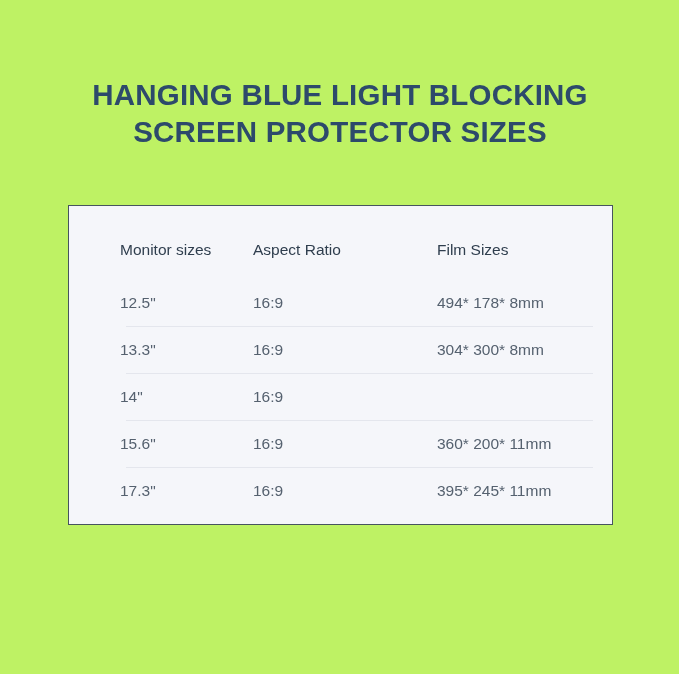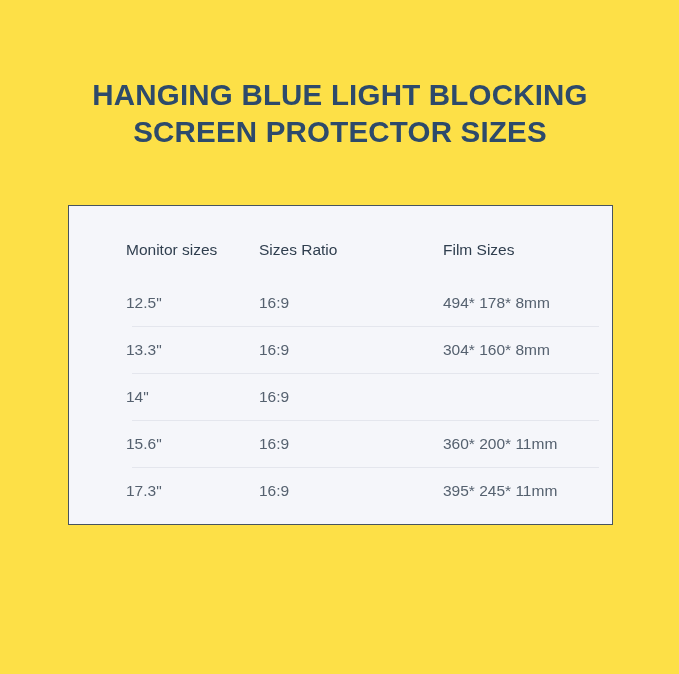--- a/index.html
+++ b/index.html
@@ -10,21 +10,21 @@
     width: 679px;
     height: 674px;
     background: #f5f6fa;
     font-family: "Liberation Sans", sans-serif;
     overflow: hidden;
   }
   .page {
     position: relative;
     width: 679px;
     height: 674px;
-    background: #fde047;
+    background: #bef264;
   }
 
   
   .title-block {
     position: absolute;
     left: 83px;
     top: 76px;
     width: 514px;
     text-align: center;
   }
@@ -43,21 +43,21 @@
     left: 68px;
     top: 205px;
     width: 545px;
     height: 320px;
     border: 1px solid #47545e;
     box-sizing: border-box;
     background: #f5f6fa;
   }
   .table-inner {
     position: absolute;
-    left: 12px;
+    left: 6px;
     top: 0;
     width: 100%;
     height: 100%;
   }
 
   .row {
     position: absolute;
     left: 0;
     width: 100%;
     height: 47px;
@@ -110,36 +110,36 @@
   <div class="title-block">
     <div class="title-line">HANGING BLUE LIGHT BLOCKING</div>
     <div class="title-line">SCREEN PROTECTOR SIZES</div>
   </div>
 
   <div class="table-card">
     <div class="table-inner">
 
       <div class="row header-row">
         <div class="cell c0">Monitor sizes</div>
-        <div class="cell c1">Sizes Ratio</div>
+        <div class="cell c1">Aspect Ratio</div>
         <div class="cell c2">Film Sizes</div>
       </div>
 
       <div class="row data-row r0">
         <div class="cell c0">12.5"</div>
         <div class="cell c1">16:9</div>
         <div class="cell c2">494* 178* 8mm</div>
       </div>
 
       <div class="sep s0"></div>
 
       <div class="row data-row r1">
         <div class="cell c0">13.3"</div>
         <div class="cell c1">16:9</div>
-        <div class="cell c2">304* 160* 8mm</div>
+        <div class="cell c2">304* 300* 8mm</div>
       </div>
 
       <div class="sep s1"></div>
 
       <div class="row data-row r2">
         <div class="cell c0">14"</div>
         <div class="cell c1">16:9</div>
       </div>
 
       <div class="sep s2"></div>

